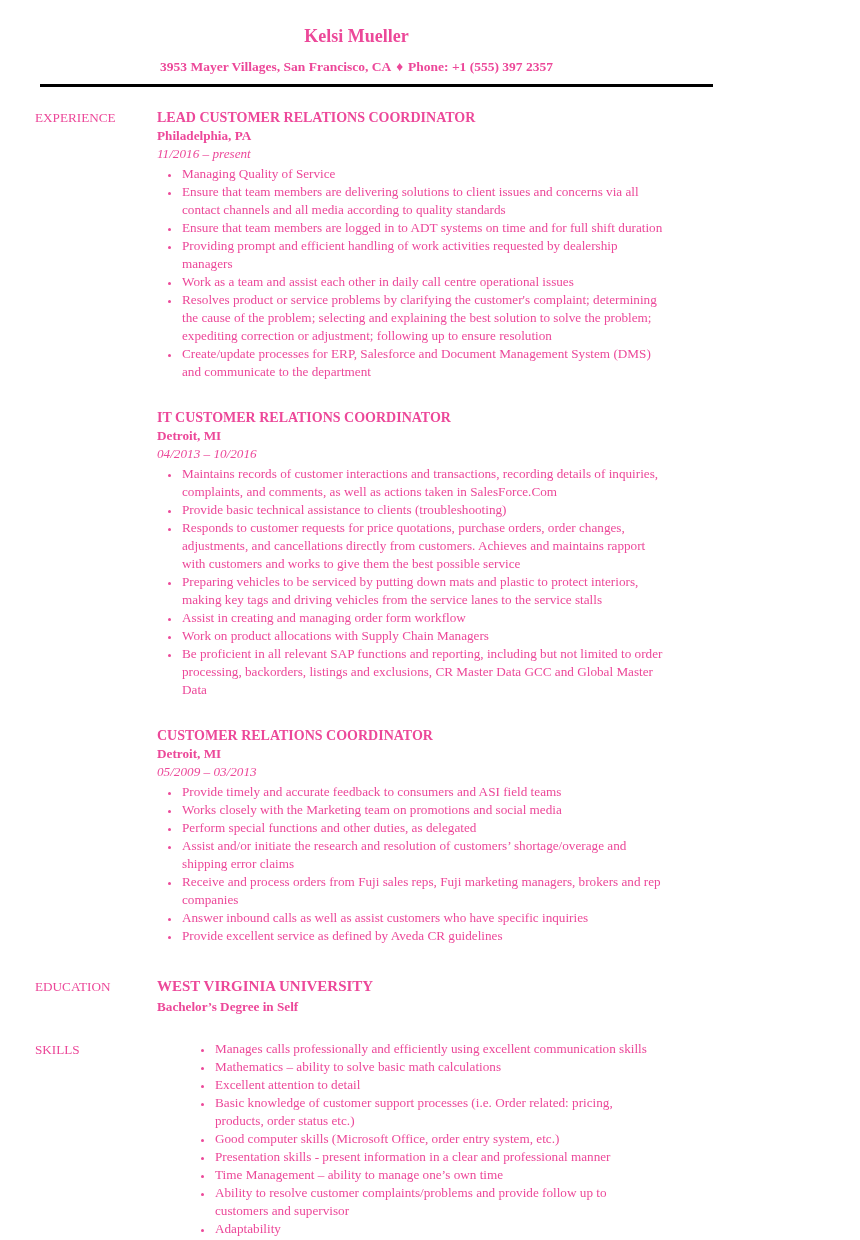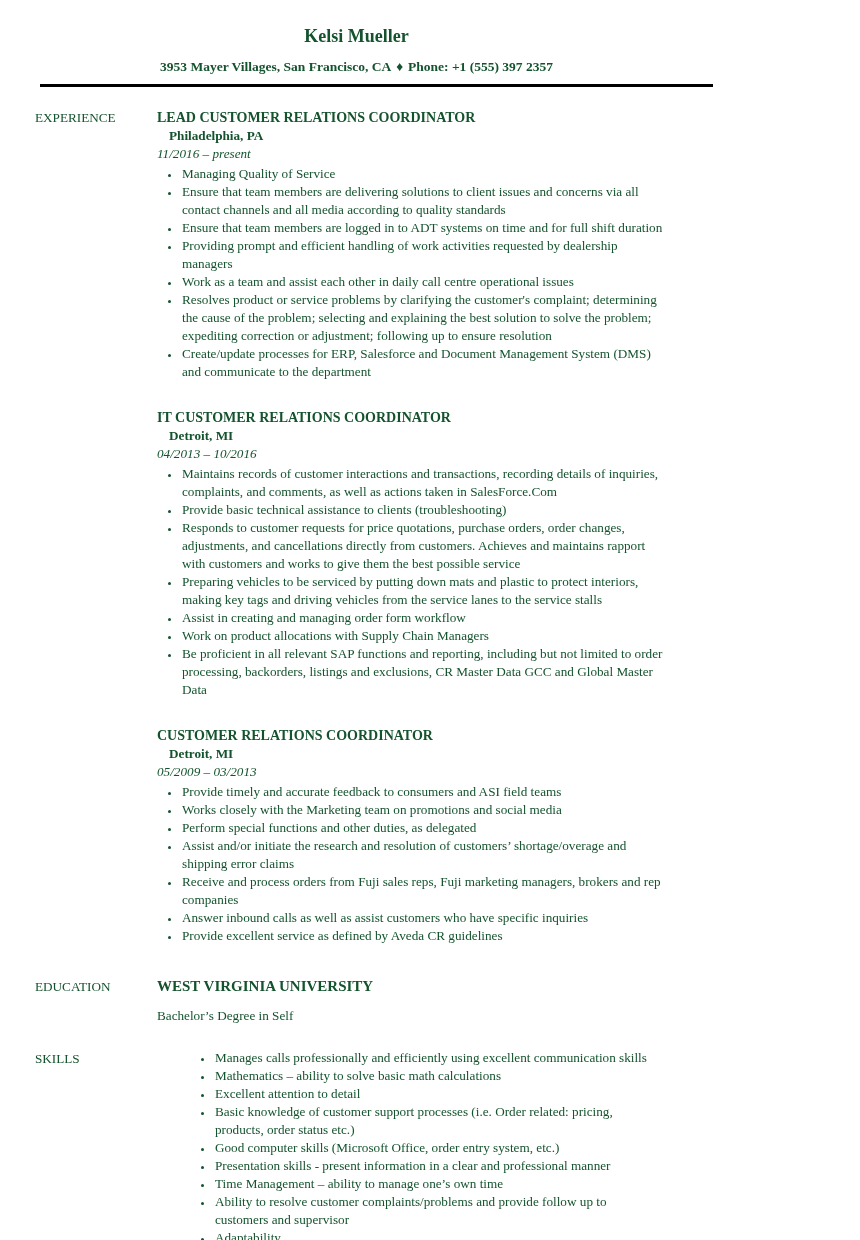--- a/index.html
+++ b/index.html
@@ -2,21 +2,21 @@
 <html><head>
 <meta charset="utf-8">
 <style>
   * { margin: 0; padding: 0; box-sizing: border-box; }
   html, body { background: #ffffff; }
   .page {
     position: relative;
     width: 713px;
     height: 1240px;
     background: #ffffff;
-    color: #14532d;
+    color: #ec4899;
     font-family: "Liberation Serif", "DejaVu Serif", serif;
     overflow: hidden;
   }
   .header {
     padding-top: 25px;
     text-align: center;
   }
   .name {
     font-size: 18px;
     font-weight: bold;
@@ -50,35 +50,35 @@
     flex: 1;
     font-size: 13.2px;
     line-height: 18px;
   }
   .job + .job { margin-top: 27px; }
   .job-title {
     font-size: 14px;
     font-weight: bold;
     line-height: 19px;
   }
-  .job-location { font-weight: bold; line-height: 18px; margin-left: 12px; }
+  .job-location { font-weight: bold; line-height: 18px; }
   .job-dates { line-height: 18px; font-style: italic; }
   ul.bullets {
     margin-top: 2px;
     padding-left: 24px;
     list-style: disc outside;
   }
   ul.bullets li {
     line-height: 18px;
     padding-left: 1px;
   }
   ul.bullets li::marker { font-size: 11px; }
   .row-education { margin-top: 32px; }
   .school { font-size: 15px; font-weight: bold; line-height: 19px; }
-  .degree { font-weight: normal; line-height: 19px; margin-top: 10px; }
+  .degree { font-weight: bold; line-height: 19px; margin-top: 1px; }
   .row-skills { margin-top: 24px; gap: 33px; }
   .row-skills ul.bullets { margin-top: 0; }
 </style>
 </head>
 <body>
 
 <div class="page">
 
   <div class="header">
     <div class="name">Kelsi Mueller</div>

